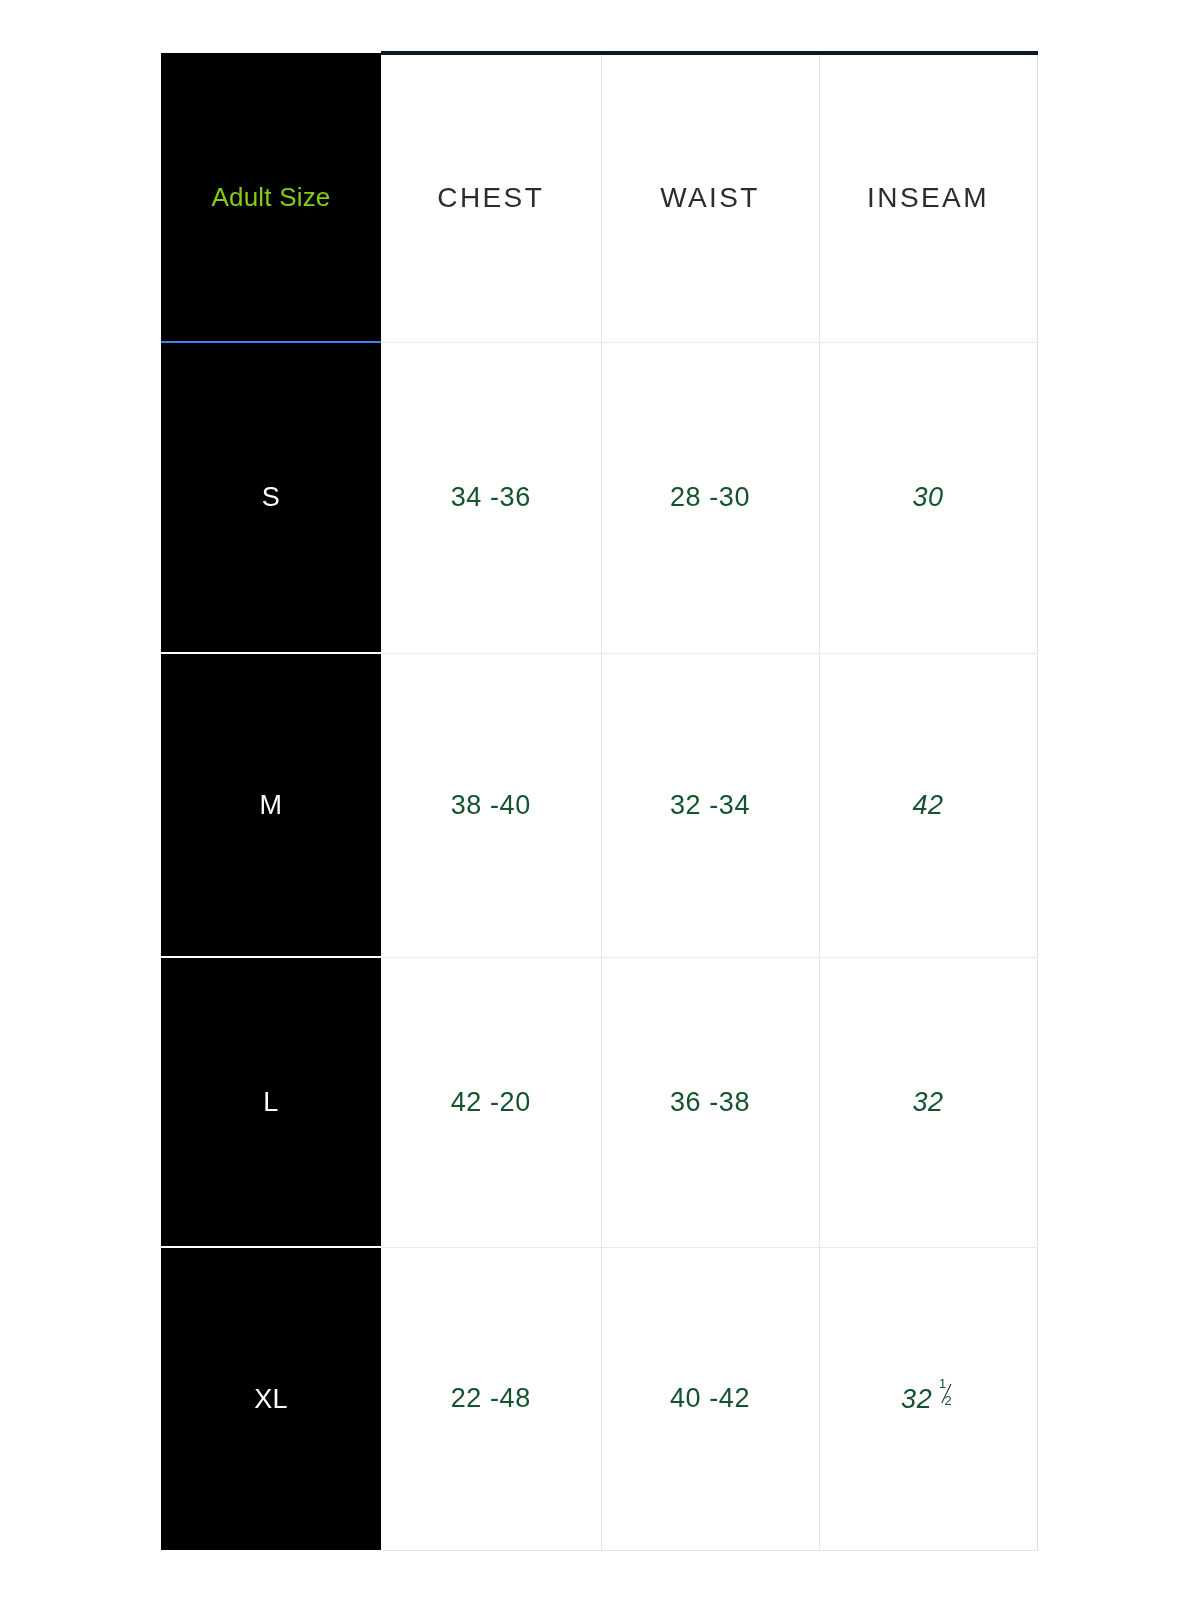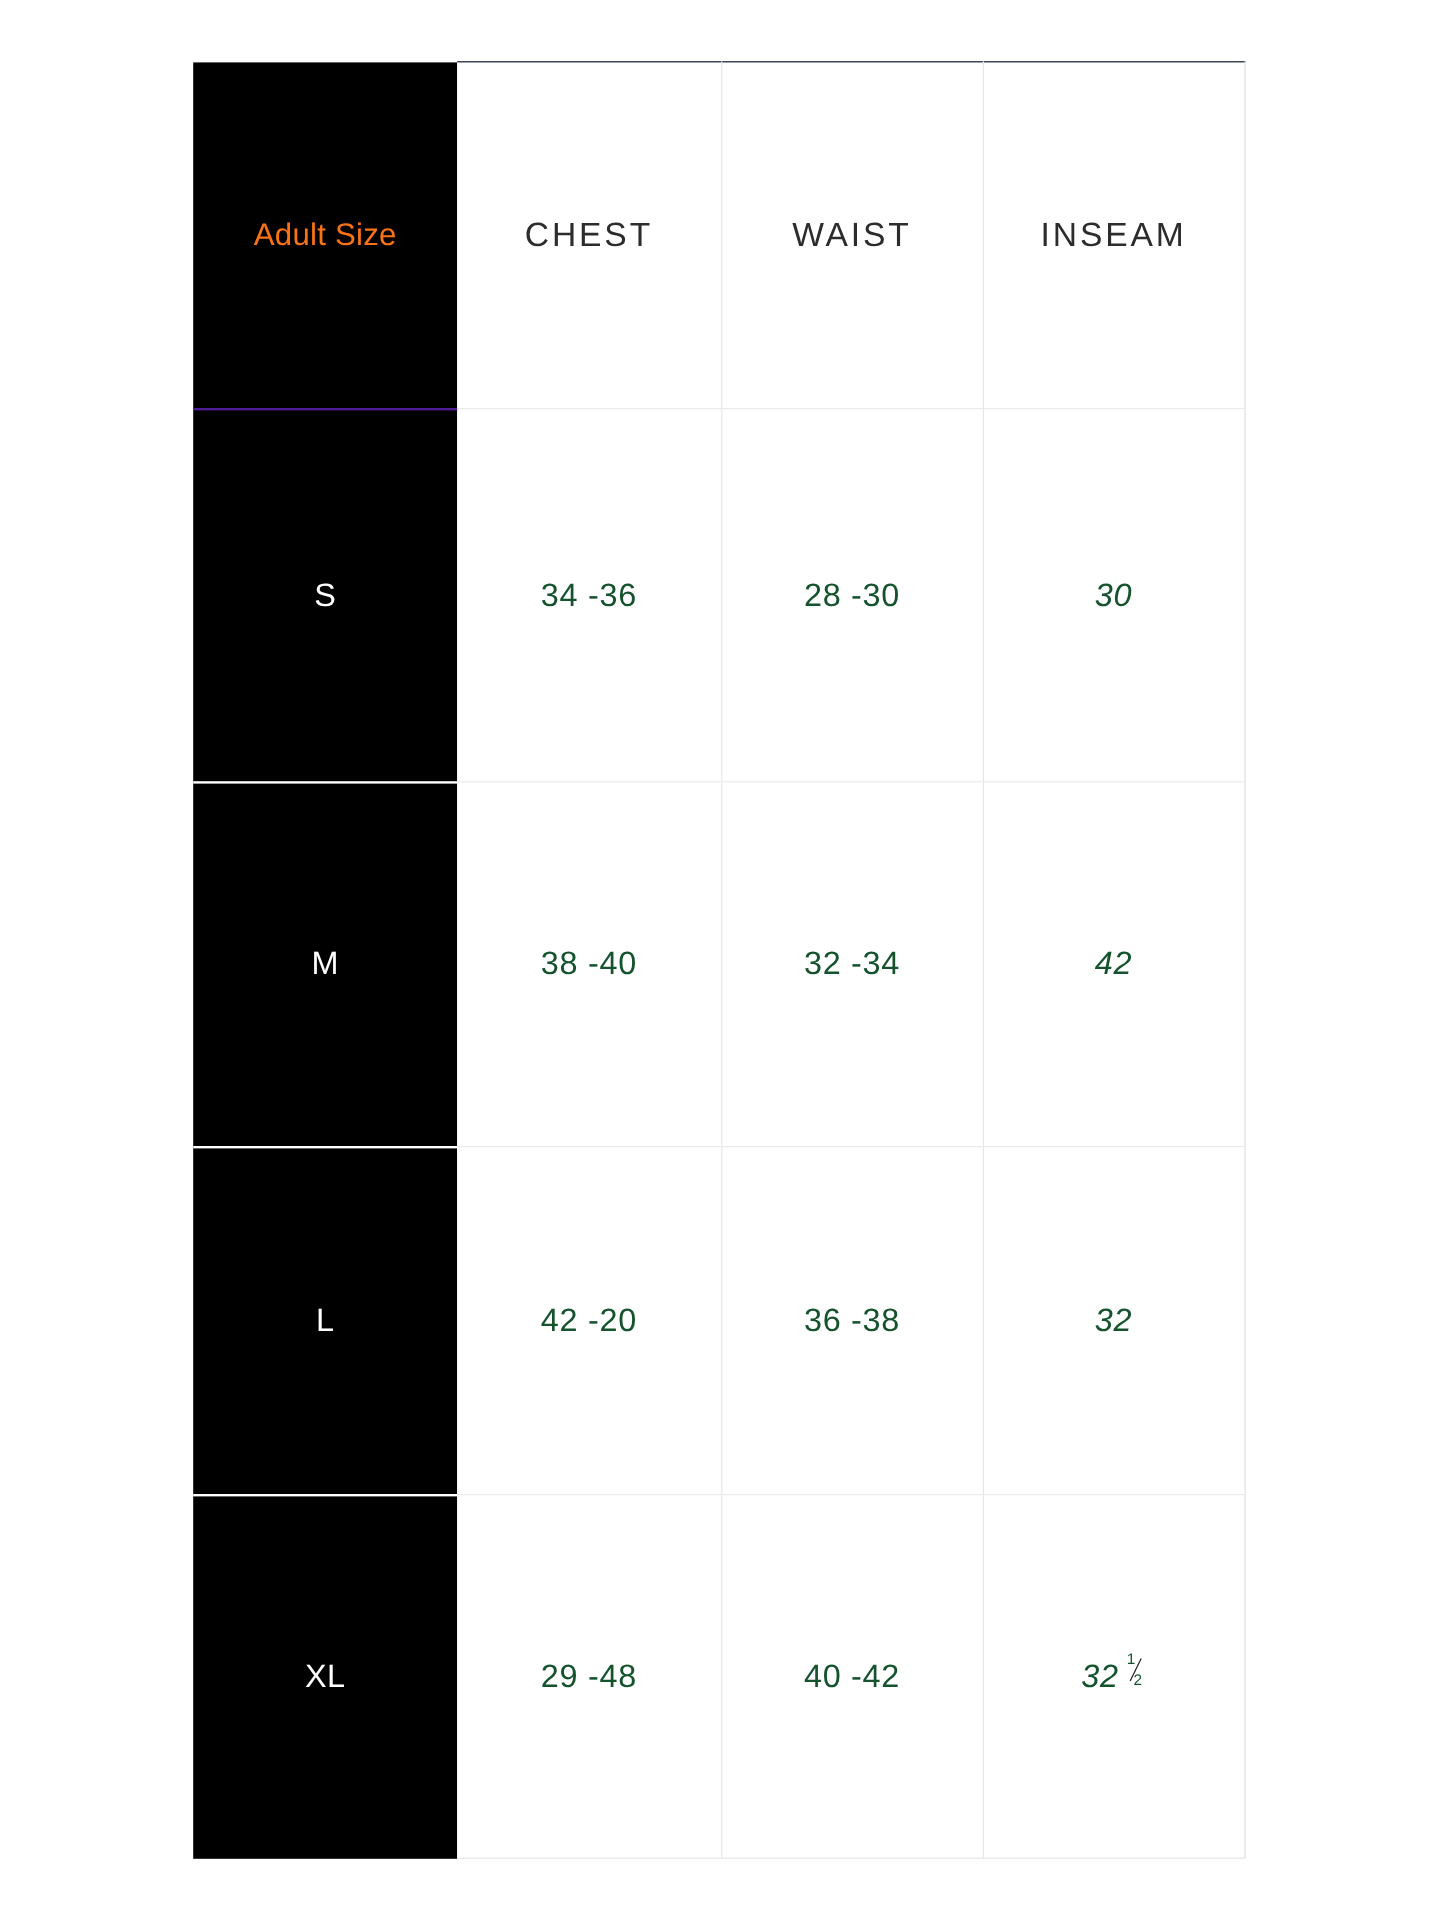--- a/index.html
+++ b/index.html
@@ -48,37 +48,37 @@
   .cell-size {
     background: #000000;
     color: #ffffff;
     font-size: 27px;
     font-weight: bold;
     letter-spacing: 0.3px;
     border-bottom: 2px solid #ffffff;
   }
   .cell-size-head {
     background: #000000;
-    color: #f97316;
+    color: #84cc16;
     font-size: 26px;
     font-weight: bold;
     letter-spacing: 0.2px;
-    border-bottom: 2px solid #4c1d95;
+    border-bottom: 2px solid #3b82f6;
   }
   tr.row-xl .cell-size { border-bottom: none; margin-top: 24px; }
 
   
   .cell-head {
     background: #ffffff;
     color: #2c2c2c;
     font-size: 28px;
     letter-spacing: 2.4px;
     border-right: 1px solid #e6e6e6;
     border-bottom: 1px solid #eaeaea;
-    border-top: 1px solid #0f172a;
+    border-top: 4px solid #0f172a;
   }
   .cell-val {
     background: #ffffff;
     color: #14532d;
     font-size: 27px;
     letter-spacing: 0.6px;
     border-right: 1px solid #e6e6e6;
     border-bottom: 1px solid #eaeaea;
   }
   tr.row-xl .cell-val { border-bottom: 1px solid #e6e6e6; }
@@ -174,21 +174,21 @@
         <td class="cell-size">L</td>
         <td class="cell-val first-white">42 -20</td>
         <td class="cell-val">36 -38</td>
         <td class="cell-val last-white">
           <span class="val-text">32</span>
         </td>
       </tr>
 
       <tr class="row-xl">
         <td class="cell-size">XL</td>
-        <td class="cell-val first-white">29 -48</td>
+        <td class="cell-val first-white">22 -48</td>
         <td class="cell-val">40 -42</td>
         <td class="cell-val last-white">
           <span class="val-text">32</span><span class="frac">
             <span class="num">1</span>
             <span class="slash"></span>
             <span class="den">2</span>
           </span>
         </td>
       </tr>
     </tbody>

